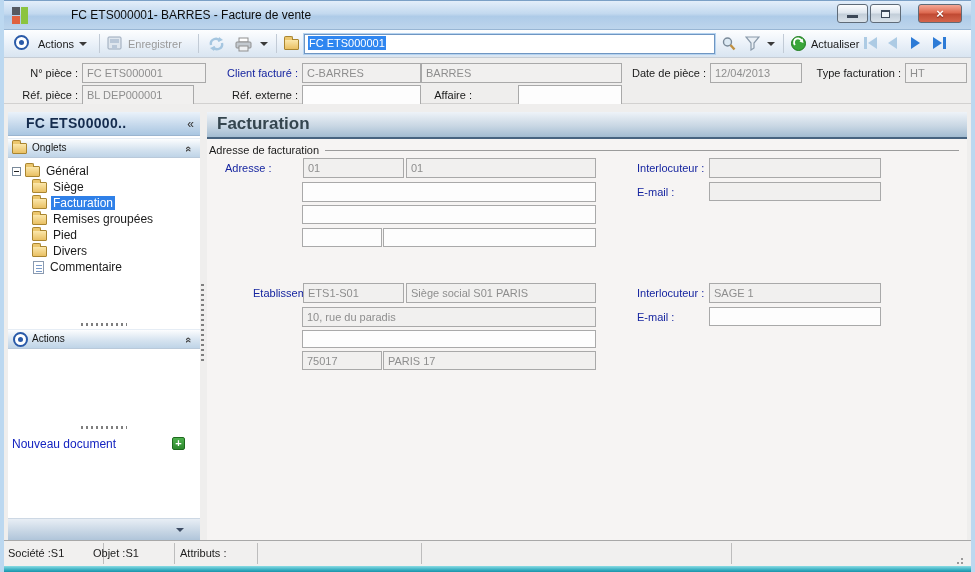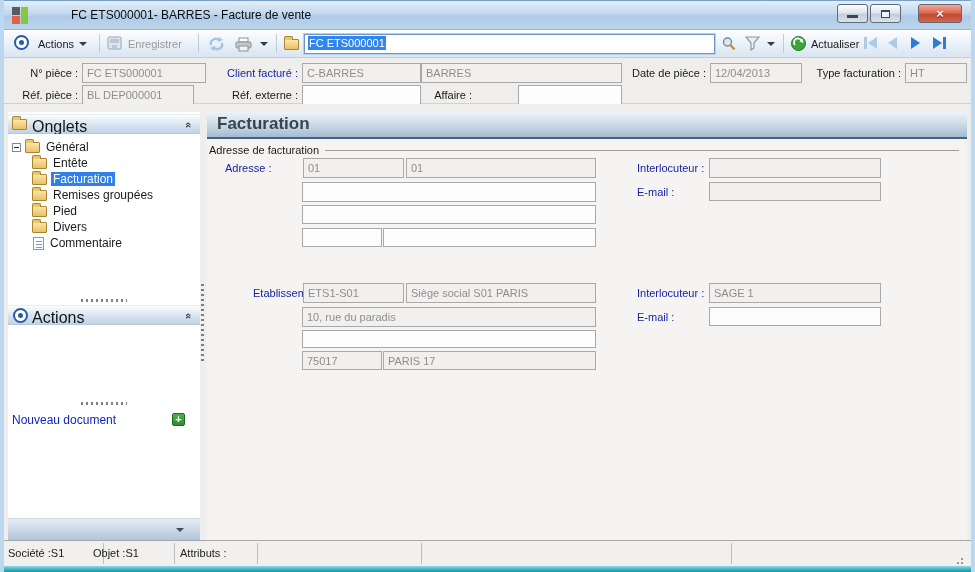--- a/index.html
+++ b/index.html
@@ -64,21 +64,21 @@
   .body { position:relative; height:436px; background:#efeeed; }
 
   .sidebar { position:absolute; left:4px; top:8px; width:192px; height:428px; background:#fff; }
   .sb-title { position:relative; height:24px;
               background:linear-gradient(#eaf2fa, #c6d9ec 55%, #a9c6e1);
               border-bottom:1px solid #9ab4cf; }
   .sb-title .t { position:absolute; left:18px; top:3px; font-weight:bold; font-size:14px; color:#152c4e; letter-spacing:.3px; }
   .sb-title .col { position:absolute; right:6px; top:5px; font-size:12px; color:#333; }
   .sb-head { position:relative; height:20px; background:linear-gradient(#fcfdfe, #d4e2ef 60%, #bfd4e7);
              border-top:1px solid #e6edf5; border-bottom:1px solid #b9c9da; }
-  .sb-head .txt { position:absolute; left:24px; top:3px; font-size:16px; color:#141414;text-align:center; }
+  .sb-head .txt { position:absolute; left:24px; top:3px; font-size:10px; color:#141414;text-align:center; }
   .chevup { position:absolute; right:8px; top:4px; font-size:11px; color:#444; transform:rotate(90deg); font-weight:bold; }
   .sb-body { position:relative; background:#fff; }
   .hdots { height:3px; width:46px; margin:0 auto; background:repeating-linear-gradient(90deg, #7f7f7f 0 2px, transparent 2px 5px); }
   .handle { height:9px; background:#fff; display:flex; align-items:center; }
   .vdots { position:absolute; left:197px; top:180px; width:3px; height:78px;
            background:repeating-linear-gradient(180deg, #7f7f7f 0 2px, transparent 2px 5px); }
 
   .trow { position:absolute; height:16px; display:flex; align-items:center; gap:4px; font-size:12px; white-space:nowrap; }
   .trow .cap { padding:0 2px; }
   .trow.sel .cap { background:#2f80e8; color:#fff; }
@@ -230,36 +230,40 @@
 
     <span class="lbl r" style="left:626px; top:5px; width:76px;">Date de pièce :</span>
     <div class="fld dis" style="left:706px; top:5px; width:92px;">12/04/2013</div>
     <span class="lbl r" style="left:804px; top:5px; width:93px;">Type facturation :</span>
     <div class="fld dis" style="left:901px; top:5px; width:62px;">HT</div>
   </div>
 
   <div class="body">
 
     <div class="sidebar">
+      <div class="sb-title">
+        <span class="t">FC ETS00000..</span>
+        <span class="col">«</span>
+      </div>
 
       <div class="sb-head" style="margin-top:2px;">
         <span class="folder" style="position:absolute; left:4px; top:4px;"></span>
         <span class="txt">Onglets</span>
         <span class="chevup">«</span>
       </div>
 
       <div class="sb-body" style="height:162px;">
         <div class="trow" style="left:4px; top:5px;">
           <span class="expbox"></span>
           <span class="folder"></span>
           <span class="cap">Général</span>
         </div>
         <div class="trow" style="left:24px; top:21px;">
           <span class="folder"></span>
-          <span class="cap">Entête</span>
+          <span class="cap">Siège</span>
         </div>
         <div class="trow sel" style="left:24px; top:37px;">
           <span class="folder"></span>
           <span class="cap">Facturation</span>
         </div>
         <div class="trow" style="left:24px; top:53px;">
           <span class="folder"></span>
           <span class="cap">Remises groupées</span>
         </div>
         <div class="trow" style="left:24px; top:69px;">

